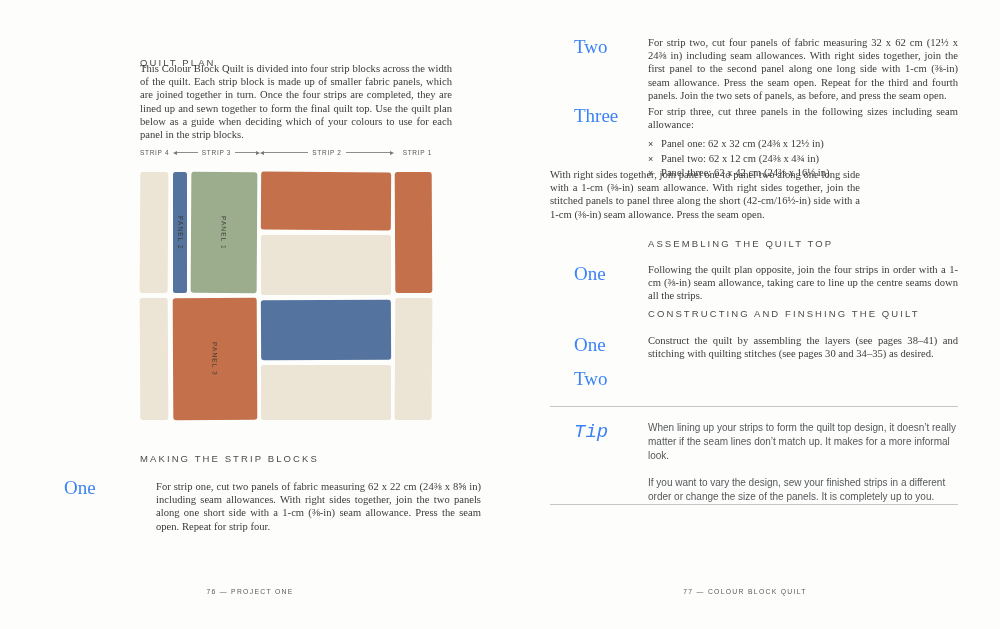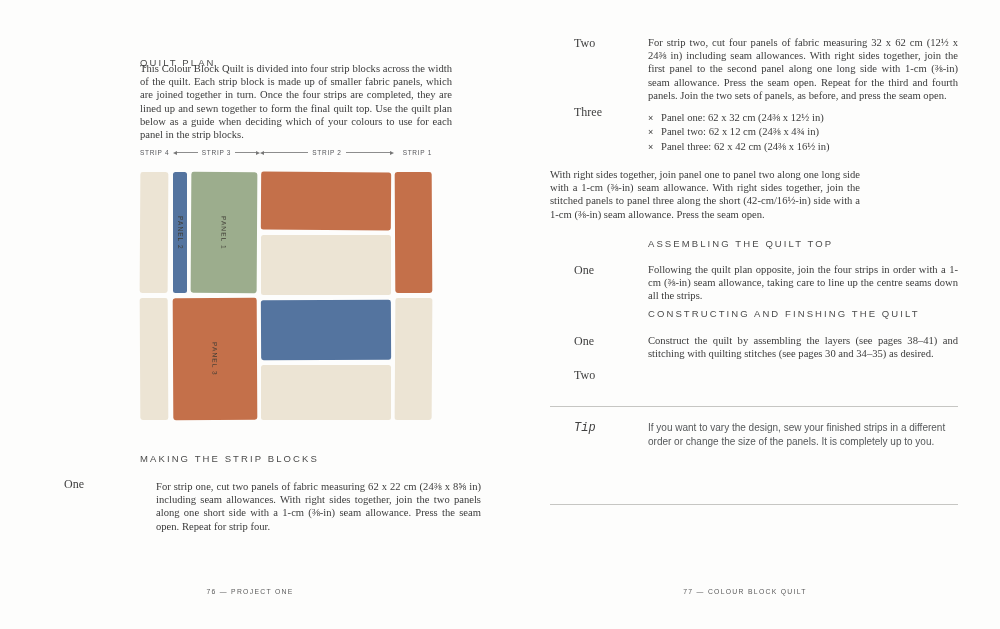--- a/index.html
+++ b/index.html
@@ -8,21 +8,21 @@
     font-family:"Liberation Serif", serif;color:#3a3a3a;overflow:hidden;
   }
   .abs{position:absolute;}
   
   .sec-heading{
     font-family:"Liberation Sans", sans-serif;
     font-size:9.5px;letter-spacing:2.1px;color:#4b4b4b;white-space:nowrap;
   }
   
   .copy{font-size:10.6px;line-height:13.2px;text-align:justify;color:#3b3b3b;}
-  .step-label{font-size:12px;color:#404040;}
+  .step-label{font-size:19px;color:#3b82f6;}
   .italic{font-style:italic;font-family:Liberation Mono, monospace;}
   
   .rp-row{position:absolute;left:550px;width:408px;display:flex;}
   .rp-label{width:98px;box-sizing:border-box;padding-left:24px;flex-shrink:0;}
   .rp-text{width:310px;}
   .bullets{margin-top:6px;}
   .bullet-row{display:flex;font-size:10.6px;line-height:13.4px;color:#3b3b3b;}
   .bullet-marker{width:13px;flex-shrink:0;font-family:"Liberation Sans", sans-serif;font-size:9px;padding-top:1px;}
   .rule{position:absolute;left:550px;width:408px;height:1px;background:#c6c6c3;}
   .tip-copy{font-family:"Liberation Sans", sans-serif;font-size:10px;line-height:14px;color:#55585a;text-align:left;}
@@ -139,20 +139,21 @@
 <div class="abs footer" style="left:160px;top:588px;width:180px;">76 — PROJECT ONE</div>
 
 <div class="rp-row" style="top:36px;">
   <div class="rp-label step-label">Two</div>
   <div class="rp-text copy">For strip two, cut four panels of fabric measuring 32 x 62 cm (12½ x 24⅜ in) including seam allowances. With right sides together, join the first panel to the second panel along one long side with 1-cm (⅜-in) seam allowance. Press the seam open. Repeat for the third and fourth panels. Join the two sets of panels, as before, and press the seam open.</div>
 </div>
 
 <div class="rp-row" style="top:105px;">
   <div class="rp-label step-label">Three</div>
   <div class="rp-text">
+    <div class="copy">For strip three, cut three panels in the following sizes including seam allowance:</div>
     <div class="bullets">
       <div class="bullet-row">
         <span class="bullet-marker">×</span>
         <span>Panel one: 62 x 32 cm (24⅜ x 12½ in)</span>
       </div>
       <div class="bullet-row">
         <span class="bullet-marker">×</span>
         <span>Panel two: 62 x 12 cm (24⅜ x 4¾ in)</span>
       </div>
       <div class="bullet-row">
@@ -189,19 +190,20 @@
 
 <div class="rp-row" style="top:368px;">
   <div class="rp-label step-label">Two</div>
 </div>
 
 <div class="rule" style="top:406px;"></div>
 
 <div class="rp-row" style="top:421px;">
   <div class="rp-label step-label italic">Tip</div>
   <div class="rp-text tip-copy">
+    <p>When lining up your strips to form the quilt top design, it doesn’t really matter if the seam lines don’t match up. It makes for a more informal look.</p>
     <p>If you want to vary the design, sew your finished strips in a different order or change the size of the panels. It is completely up to you.</p>
   </div>
 </div>
 
 <div class="rule" style="top:504px;"></div>
 
 <div class="abs footer" style="left:645px;top:588px;width:200px;">77 — COLOUR BLOCK QUILT</div>
 
 </body></html>

